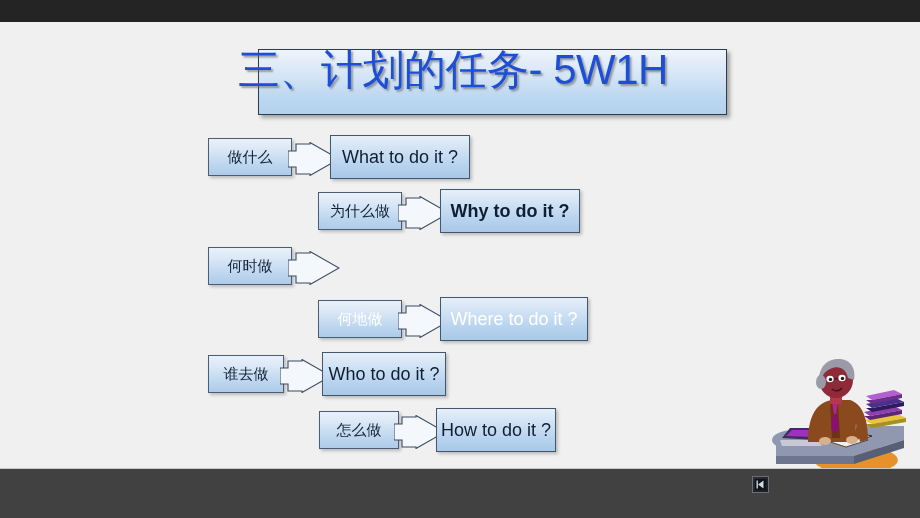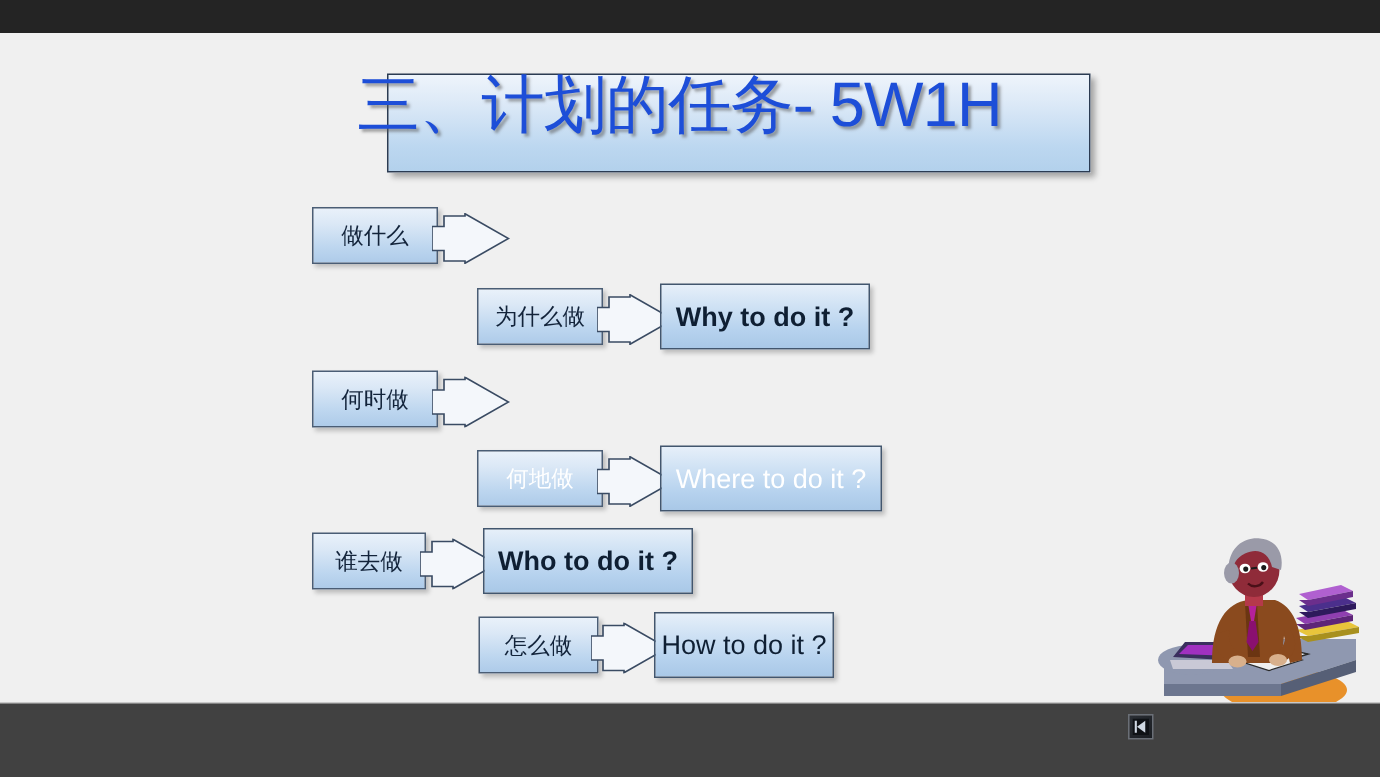--- a/index.html
+++ b/index.html
@@ -102,20 +102,21 @@
   <div id="title-text">三、计划的任务- 5W1H</div>
 
   <div id="rows-container">
       <div class="row" style="left: 0px; top: 116px; width: 920px;">
         <div class="cn-box" style="left: 208px; width: 84px;">做什么</div>
         <div class="arrow" style="left: 288px;">
           <svg width="52" height="34" viewBox="0 0 52 34">
             <polygon points="0,9 8,9 8,2 22,2 22,0.5 51,17 22,33.5 22,32 8,32 8,25 0,25" fill="#f4f7fb" stroke="#3a4b63" stroke-width="1.1" stroke-linejoin="miter"></polygon>
           </svg>
         </div>
+        <div class="en-box" style="left: 330px; width: 140px; top: -3px;">What to do it ?</div>
       </div>
       <div class="row" style="left: 0px; top: 170px; width: 920px;">
         <div class="cn-box" style="left: 318px; width: 84px;">为什么做</div>
         <div class="arrow" style="left: 398px;">
           <svg width="52" height="34" viewBox="0 0 52 34">
             <polygon points="0,9 8,9 8,2 22,2 22,0.5 51,17 22,33.5 22,32 8,32 8,25 0,25" fill="#f4f7fb" stroke="#3a4b63" stroke-width="1.1" stroke-linejoin="miter"></polygon>
           </svg>
         </div>
         <div class="en-box" style="left: 440px; width: 140px; top: -3px; font-weight: bold;">Why to do it ?</div>
       </div>
@@ -136,21 +137,21 @@
         </div>
         <div class="en-box light" style="left: 440px; width: 148px; top: -3px;">Where to do it ?</div>
       </div>
       <div class="row" style="left: 0px; top: 333px; width: 920px;">
         <div class="cn-box" style="left: 208px; width: 76px;">谁去做</div>
         <div class="arrow" style="left: 280px;">
           <svg width="52" height="34" viewBox="0 0 52 34">
             <polygon points="0,9 8,9 8,2 22,2 22,0.5 51,17 22,33.5 22,32 8,32 8,25 0,25" fill="#f4f7fb" stroke="#3a4b63" stroke-width="1.1" stroke-linejoin="miter"></polygon>
           </svg>
         </div>
-        <div class="en-box" style="left: 322px; width: 140px; top: -3px; font-weight: bold;">Who to do it ?</div>
+        <div class="en-box" style="left: 322px; width: 124px; top: -3px;">Who to do it ?</div>
       </div>
       <div class="row" style="left: 0px; top: 389px; width: 920px;">
         <div class="cn-box" style="left: 319px; width: 80px;">怎么做</div>
         <div class="arrow" style="left: 394px;">
           <svg width="52" height="34" viewBox="0 0 52 34">
             <polygon points="0,9 8,9 8,2 22,2 22,0.5 51,17 22,33.5 22,32 8,32 8,25 0,25" fill="#f4f7fb" stroke="#3a4b63" stroke-width="1.1" stroke-linejoin="miter"></polygon>
           </svg>
         </div>
         <div class="en-box" style="left: 436px; width: 120px; top: -3px;">How to do it ?</div>
       </div>

